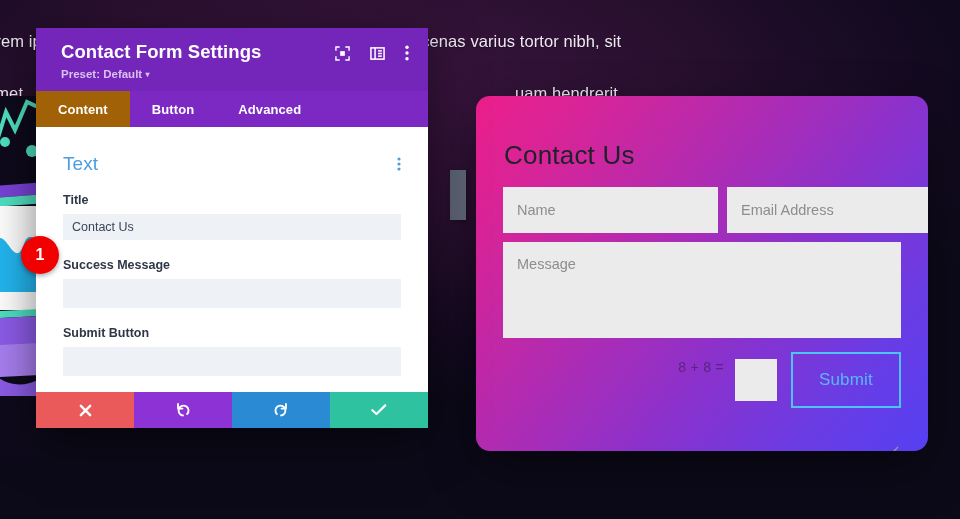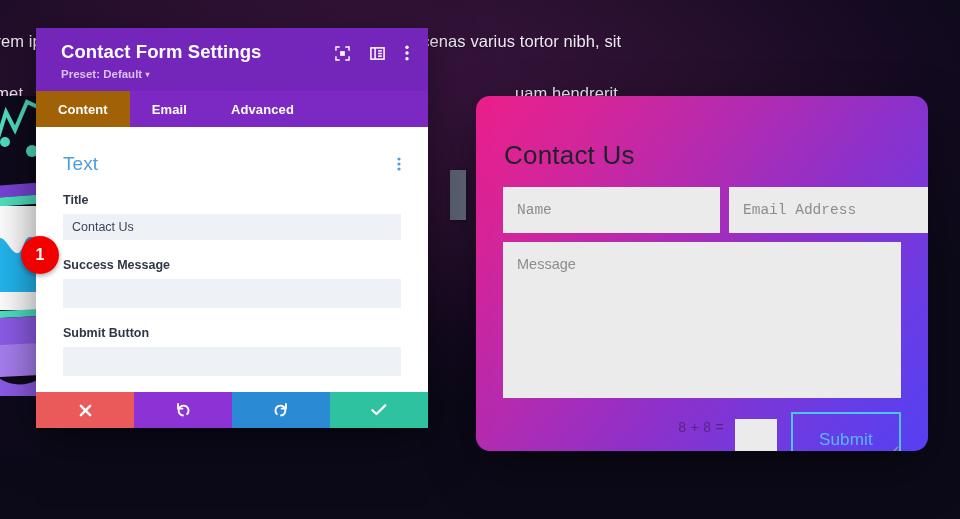--- a/index.html
+++ b/index.html
@@ -69,24 +69,24 @@
     background: #ebebeb;
     border: none;
     color: #8d8d8d;
     font-family: "Liberation Sans", sans-serif;
     font-size: 14.5px;
     padding: 14px 14px;
     outline: none;
     display: block;
   }
   .fld::placeholder { color: #8d8d8d; opacity: 1; }
-  .fld-half { width: 220px; height: 46px; font-family: Liberation Mono, monospace; }
+  .fld-half { width: 220px; height: 46px; }
   .fld-msg {
     width: 100%;
-    height: 156px;
+    height: 96px;
     margin-top: 9px;
     resize: none;
     line-height: 1.2;
   }
   .resize-grip {
     position: absolute;
     right: 29px; top: 350px;
     width: 12px; height: 12px;
     pointer-events: none;
   }
@@ -328,21 +328,21 @@
       <svg width="4" height="16" viewBox="0 0 4 16" xmlns="http://www.w3.org/2000/svg">
         <circle cx="2" cy="2.2" r="1.7" fill="#fff"></circle>
         <circle cx="2" cy="8" r="1.7" fill="#fff"></circle>
         <circle cx="2" cy="13.8" r="1.7" fill="#fff"></circle>
       </svg>
     </div>
   </div>
 
   <div class="tabs">
     <div class="tab active">Content</div>
-    <div class="tab">Email</div>
+    <div class="tab">Button</div>
     <div class="tab">Advanced</div>
   </div>
 
   <div class="modal-body">
     <div class="body-pad">
 
       <div class="section-head">
         <span class="section-title">Text</span>
         <svg class="dots-btn" width="4" height="14" viewBox="0 0 4 14" xmlns="http://www.w3.org/2000/svg">
           <circle cx="2" cy="2" r="1.6" fill="#4c9ee0"></circle>

